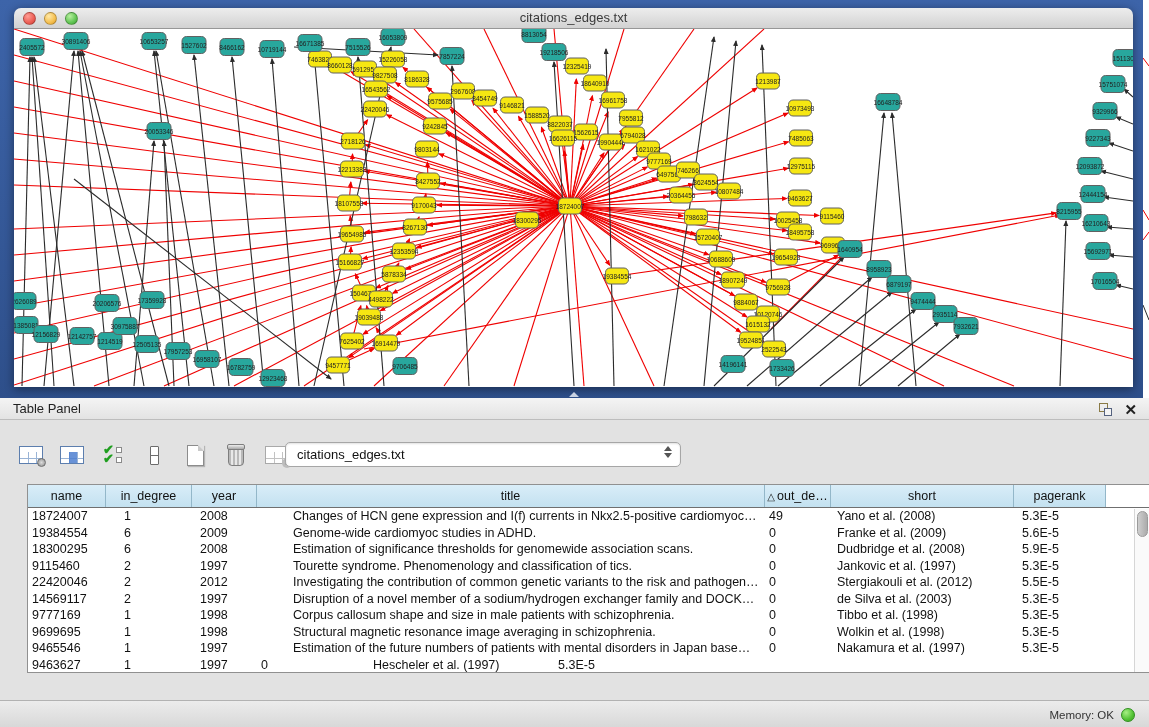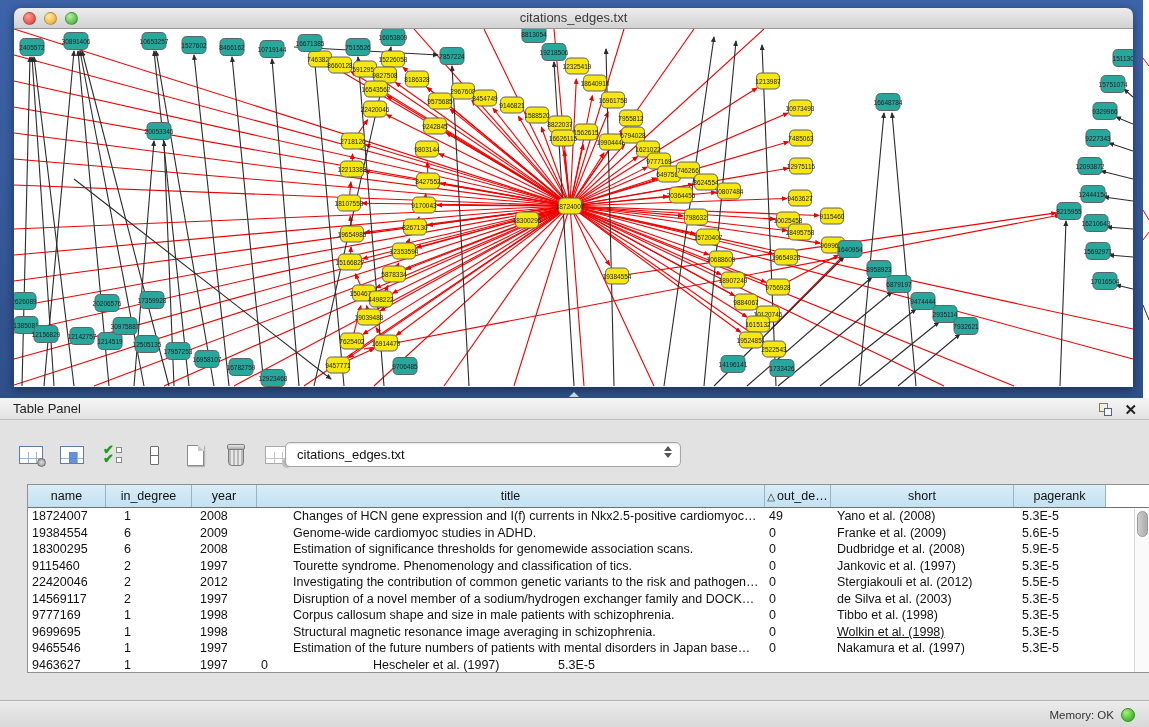--- a/index.html
+++ b/index.html
@@ -916,21 +916,21 @@
             <div class="td" style="width: 66px; padding-left: 4px;">0</div>
             <div class="td" style="width: 183px; padding-left: 6px;">Tibbo et al. (1998)</div>
             <div class="td" style="width: 92px; padding-left: 8px;">5.3E-5</div>
           </div>
           <div class="trow">
             <div class="td" style="width: 78px; padding-left: 4px;">9699695</div>
             <div class="td" style="width: 86px; padding-left: 18px;">1</div>
             <div class="td" style="width: 65px; padding-left: 8px;">1998</div>
             <div class="td" style="width: 508px; padding-left: 36px;">Structural magnetic resonance image averaging in schizophrenia.</div>
             <div class="td" style="width: 66px; padding-left: 4px;">0</div>
-            <div class="td" style="width: 183px; padding-left: 6px; text-decoration: underline;">Wolkin et al. (1998)</div>
+            <div class="td" style="width: 183px; padding-left: 6px;">Wolkin et al. (1998)</div>
             <div class="td" style="width: 92px; padding-left: 8px;">5.3E-5</div>
           </div>
           <div class="trow">
             <div class="td" style="width: 78px; padding-left: 4px;">9465546</div>
             <div class="td" style="width: 86px; padding-left: 18px;">1</div>
             <div class="td" style="width: 65px; padding-left: 8px;">1997</div>
             <div class="td" style="width: 508px; padding-left: 36px;">Estimation of the future numbers of patients with mental disorders in Japan base…</div>
             <div class="td" style="width: 66px; padding-left: 4px;">0</div>
             <div class="td" style="width: 183px; padding-left: 6px;">Nakamura et al. (1997)</div>
             <div class="td" style="width: 92px; padding-left: 8px;">5.3E-5</div>

